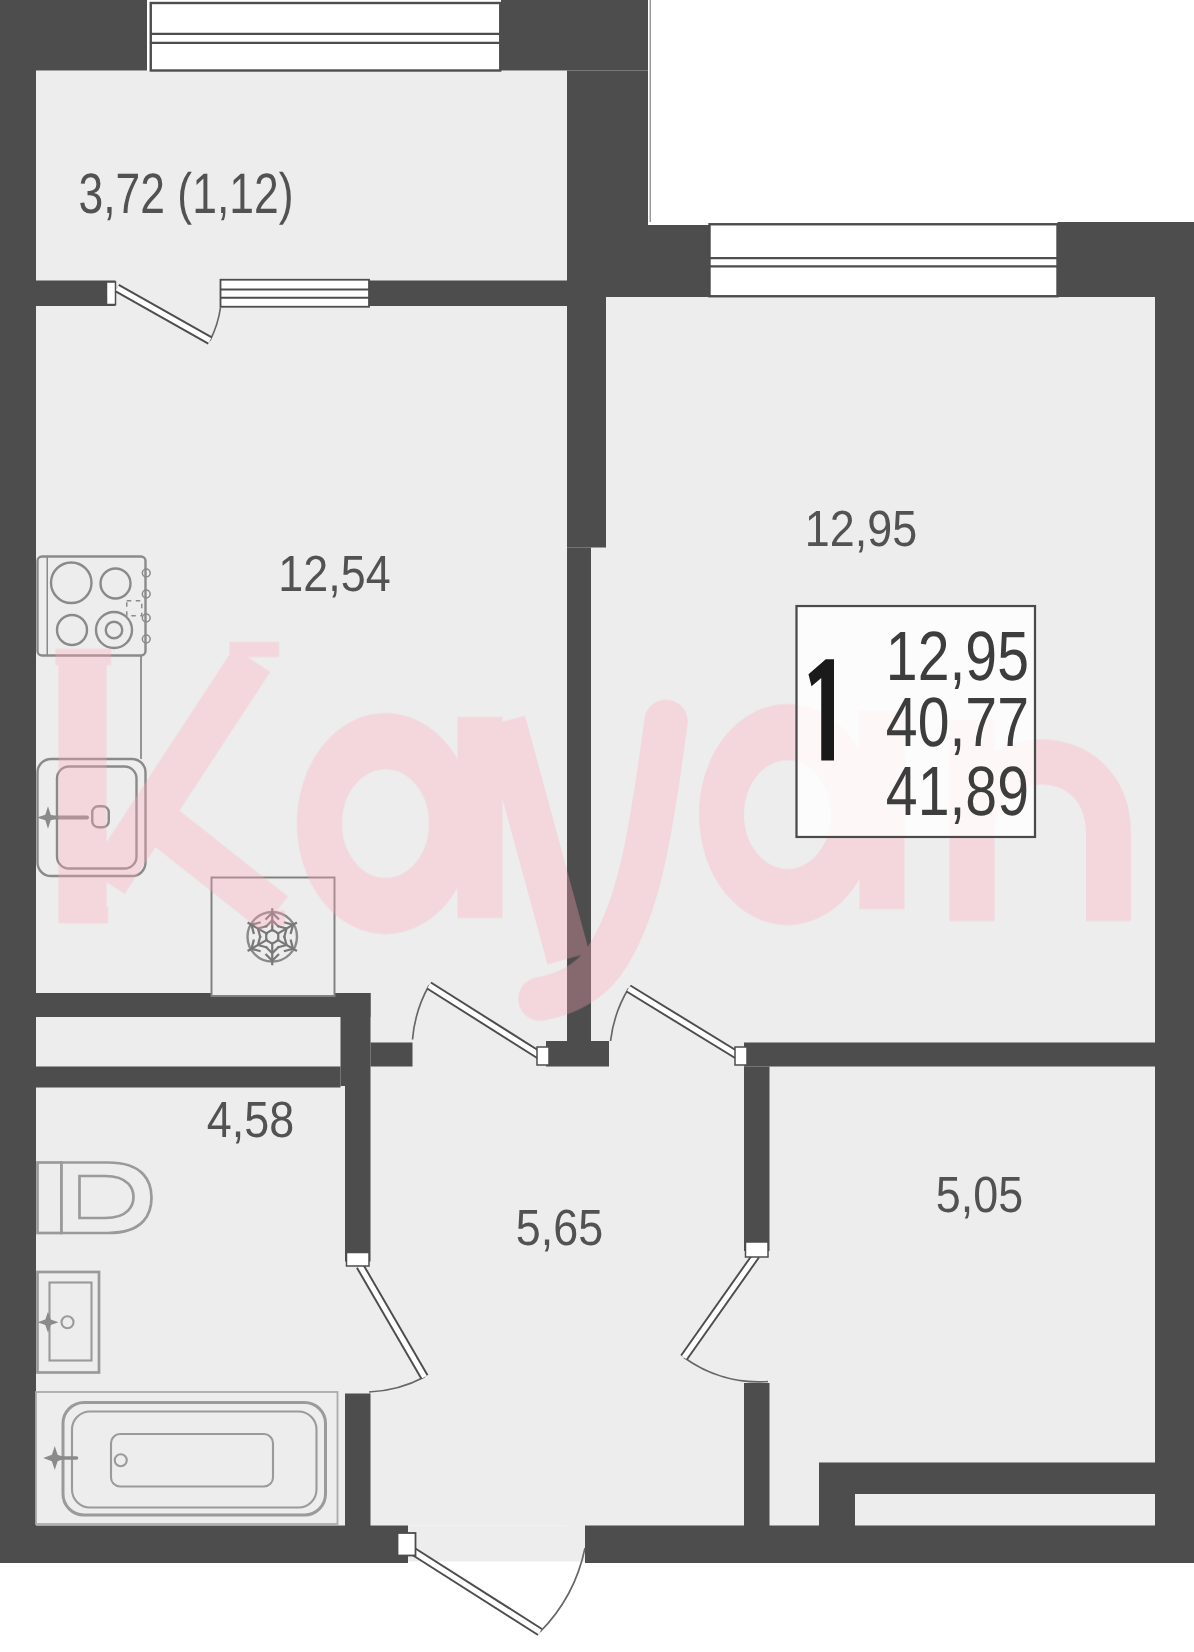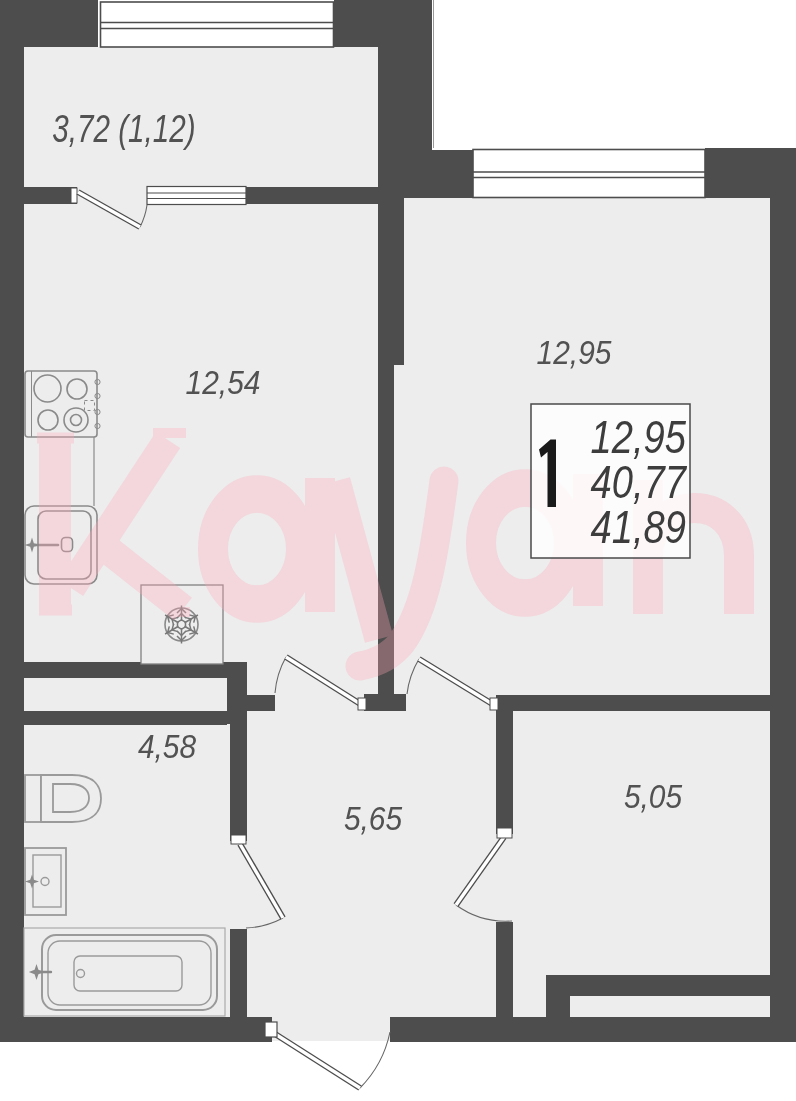--- a/index.html
+++ b/index.html
@@ -1,16 +1,16 @@
 <!DOCTYPE html>
 <html><head>
 <meta charset="utf-8">
 <style>
 html,body{margin:0;padding:0;background:#fff;}
-#plan{position:relative;width:724px;height:1101px;font-family:"Liberation Sans",sans-serif;font-style:italic;}
+#plan{position:relative;width:724px;height:1101px;font-family:"Liberation Sans",sans-serif;}
 svg{display:block;}
 </style>
 </head>
 <body>
 <div id="plan">
 <svg width="796" height="1101" viewBox="0 0 796 1101">
 
 <rect x="0" y="0" width="796" height="1101" fill="#ffffff"></rect>
 
 <rect x="24" y="47" width="354" height="970" fill="#ededed"></rect>

